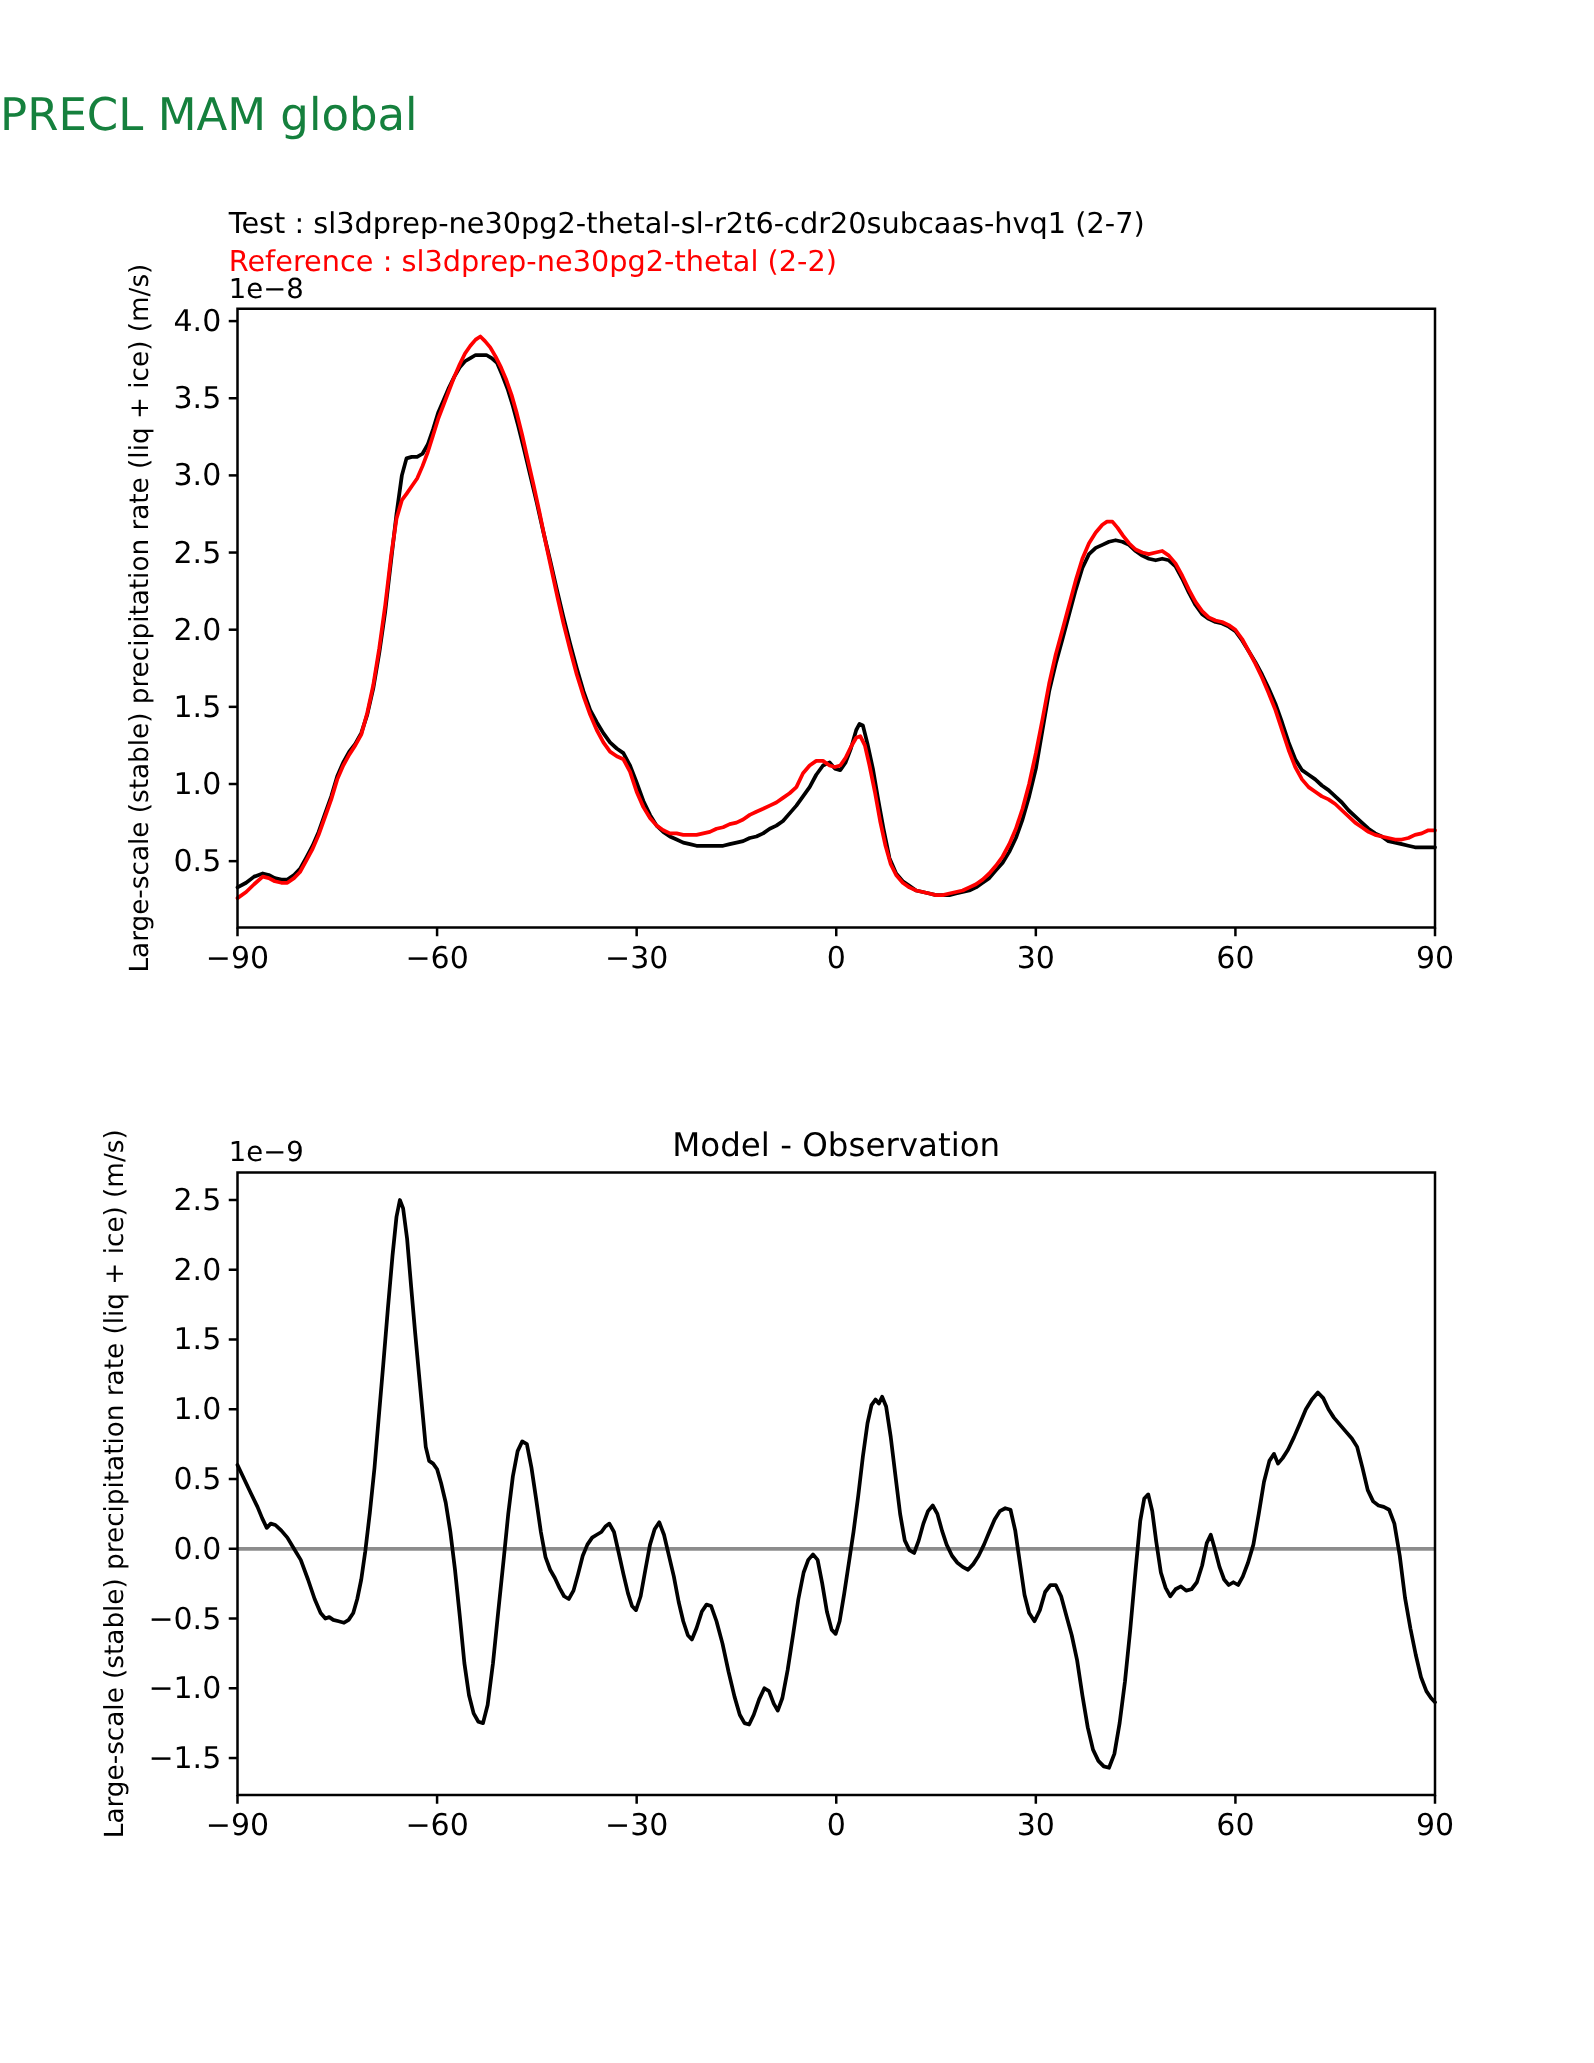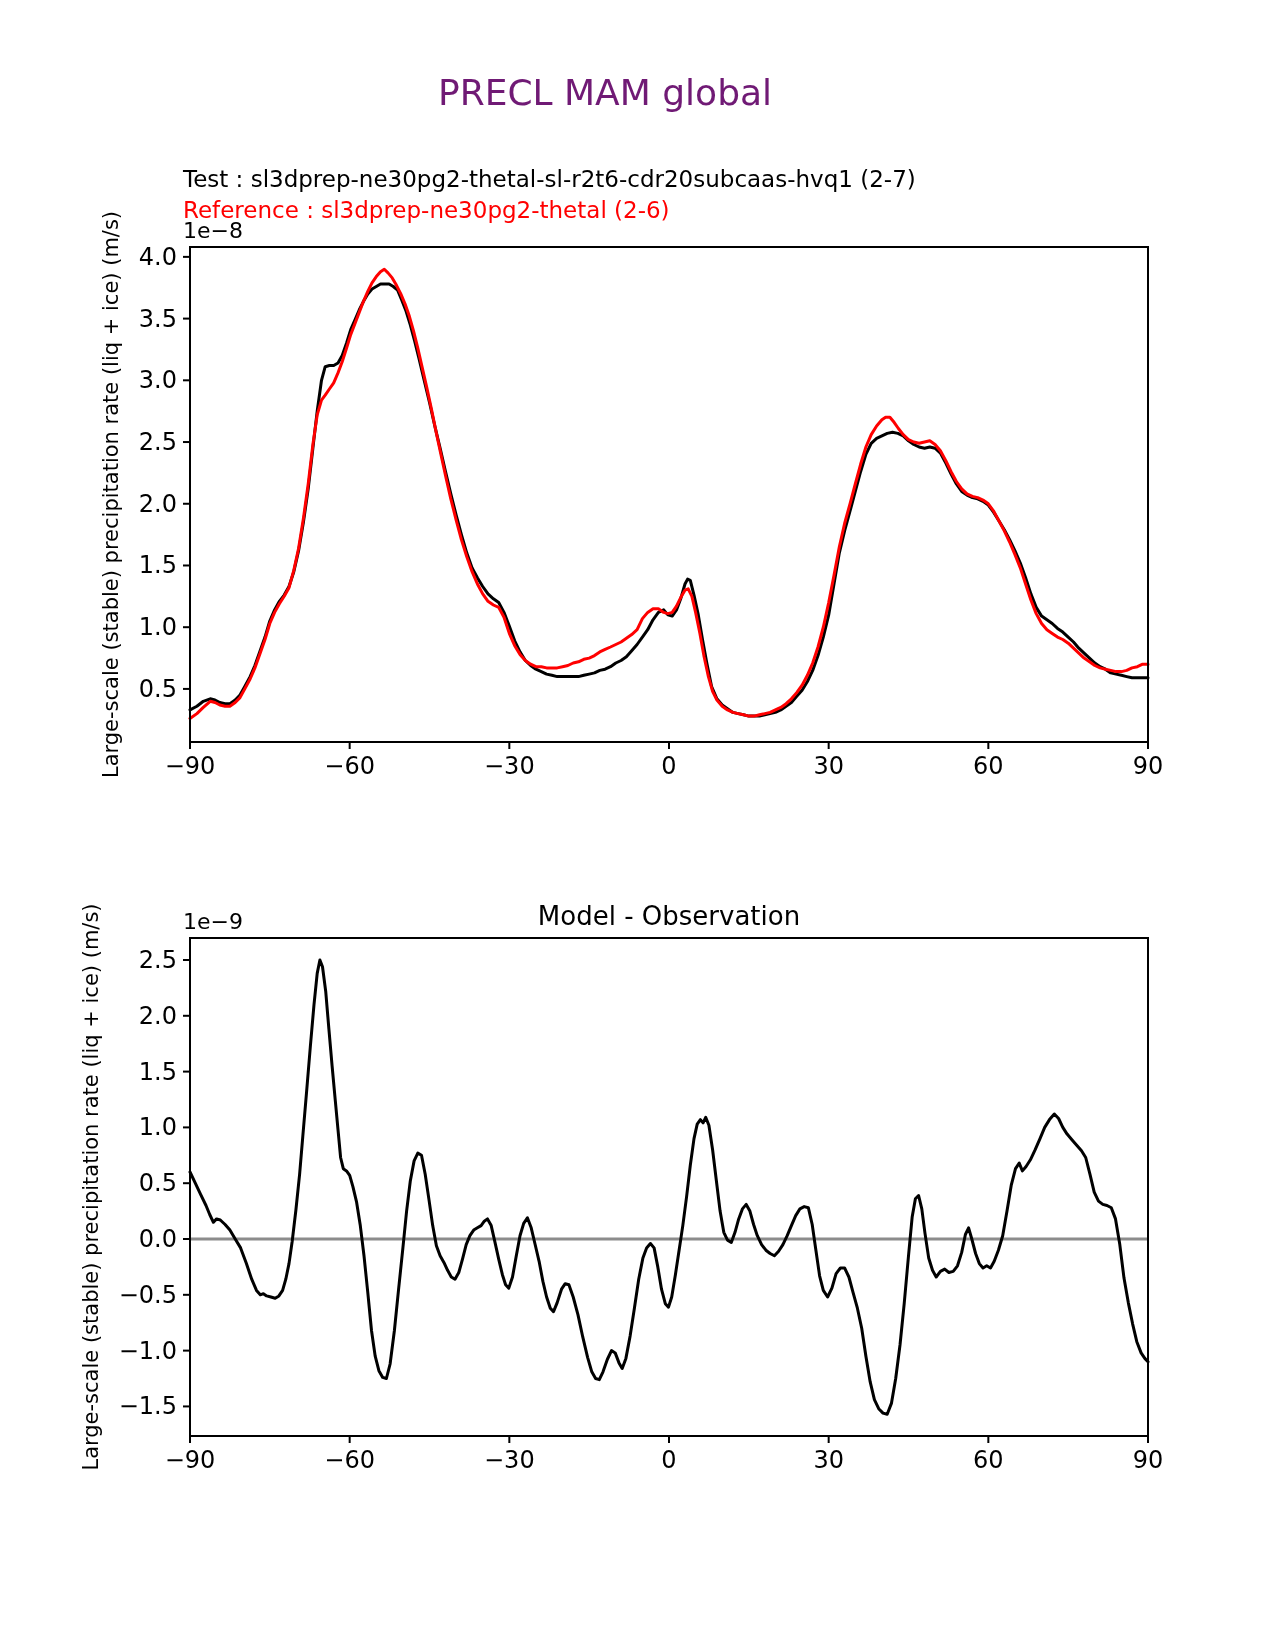--- a/index.html
+++ b/index.html
@@ -1,20 +1,20 @@
 <!DOCTYPE html>
 <html><head>
 <meta charset="utf-8">
 <style>
   html,body{margin:0;padding:0;background:#ffffff;}
   body{font-family:"DejaVu Sans","Liberation Sans",sans-serif;}
   .figure{position:relative;width:1275px;height:1650px;background:#ffffff;overflow:hidden;}
   .suptitle{
     position:absolute;left:0;top:72px;width:1210px;
-    text-align:center;font-size:36px;color:#701a75;
+    font-size:36px;color:#15803d;
   }
   .hdr{position:absolute;left:183px;font-size:23px;color:#000;white-space:nowrap;}
   .hdr.test{top:166px;}
   .hdr.ref{top:197px;color:#ff0000;}
   svg.canvas{position:absolute;left:0;top:0;}
   svg text{font-family:"DejaVu Sans","Liberation Sans",sans-serif;fill:#000;}
 </style>
 </head>
 <body>
 
@@ -89,14 +89,14 @@
       <line x1="190" y1="1015.7915732855222" x2="183" y2="1015.7915732855222" stroke="#000" stroke-width="2"></line>
       <text x="177" y="1023.7915732855222" text-anchor="end" font-size="24px">2.0</text>
       <line x1="190" y1="959.9870013446885" x2="183" y2="959.9870013446885" stroke="#000" stroke-width="2"></line>
       <text x="177" y="967.9870013446885" text-anchor="end" font-size="24px">2.5</text>
       <text x="183" y="929" font-size="22px">1e−9</text>
       <text x="669" y="925" text-anchor="middle" font-size="26px">Model - Observation</text>
       <text x="98" y="1187" text-anchor="middle" font-size="21px" transform="rotate(-90 98 1187)">Large-scale (stable) precipitation rate (liq + ice) (m/s)</text>
     </svg>
   <div class="suptitle">PRECL MAM global</div>
   <div class="hdr test">Test : sl3dprep-ne30pg2-thetal-sl-r2t6-cdr20subcaas-hvq1 (2-7)</div>
-  <div class="hdr ref">Reference : sl3dprep-ne30pg2-thetal (2-6)</div>
+  <div class="hdr ref">Reference : sl3dprep-ne30pg2-thetal (2-2)</div>
 </div>
 
 </body></html>

